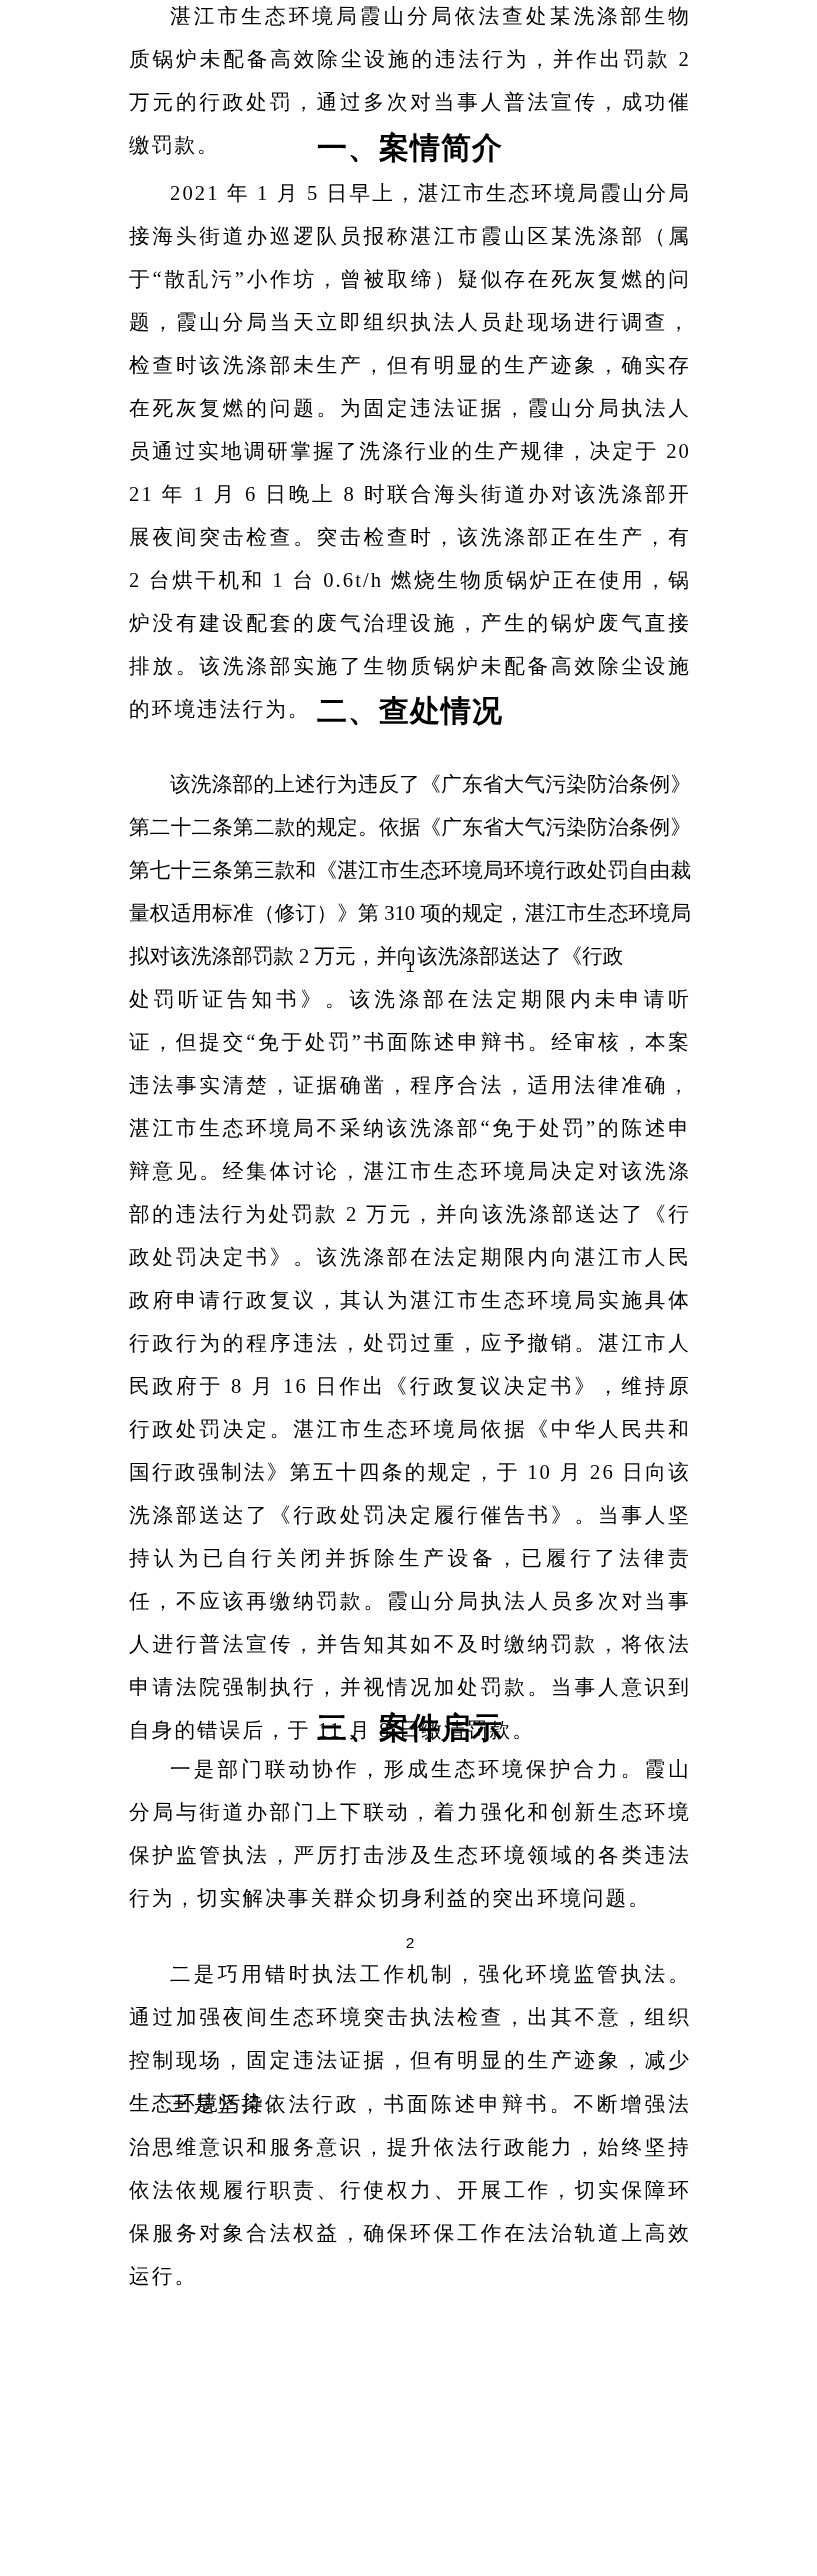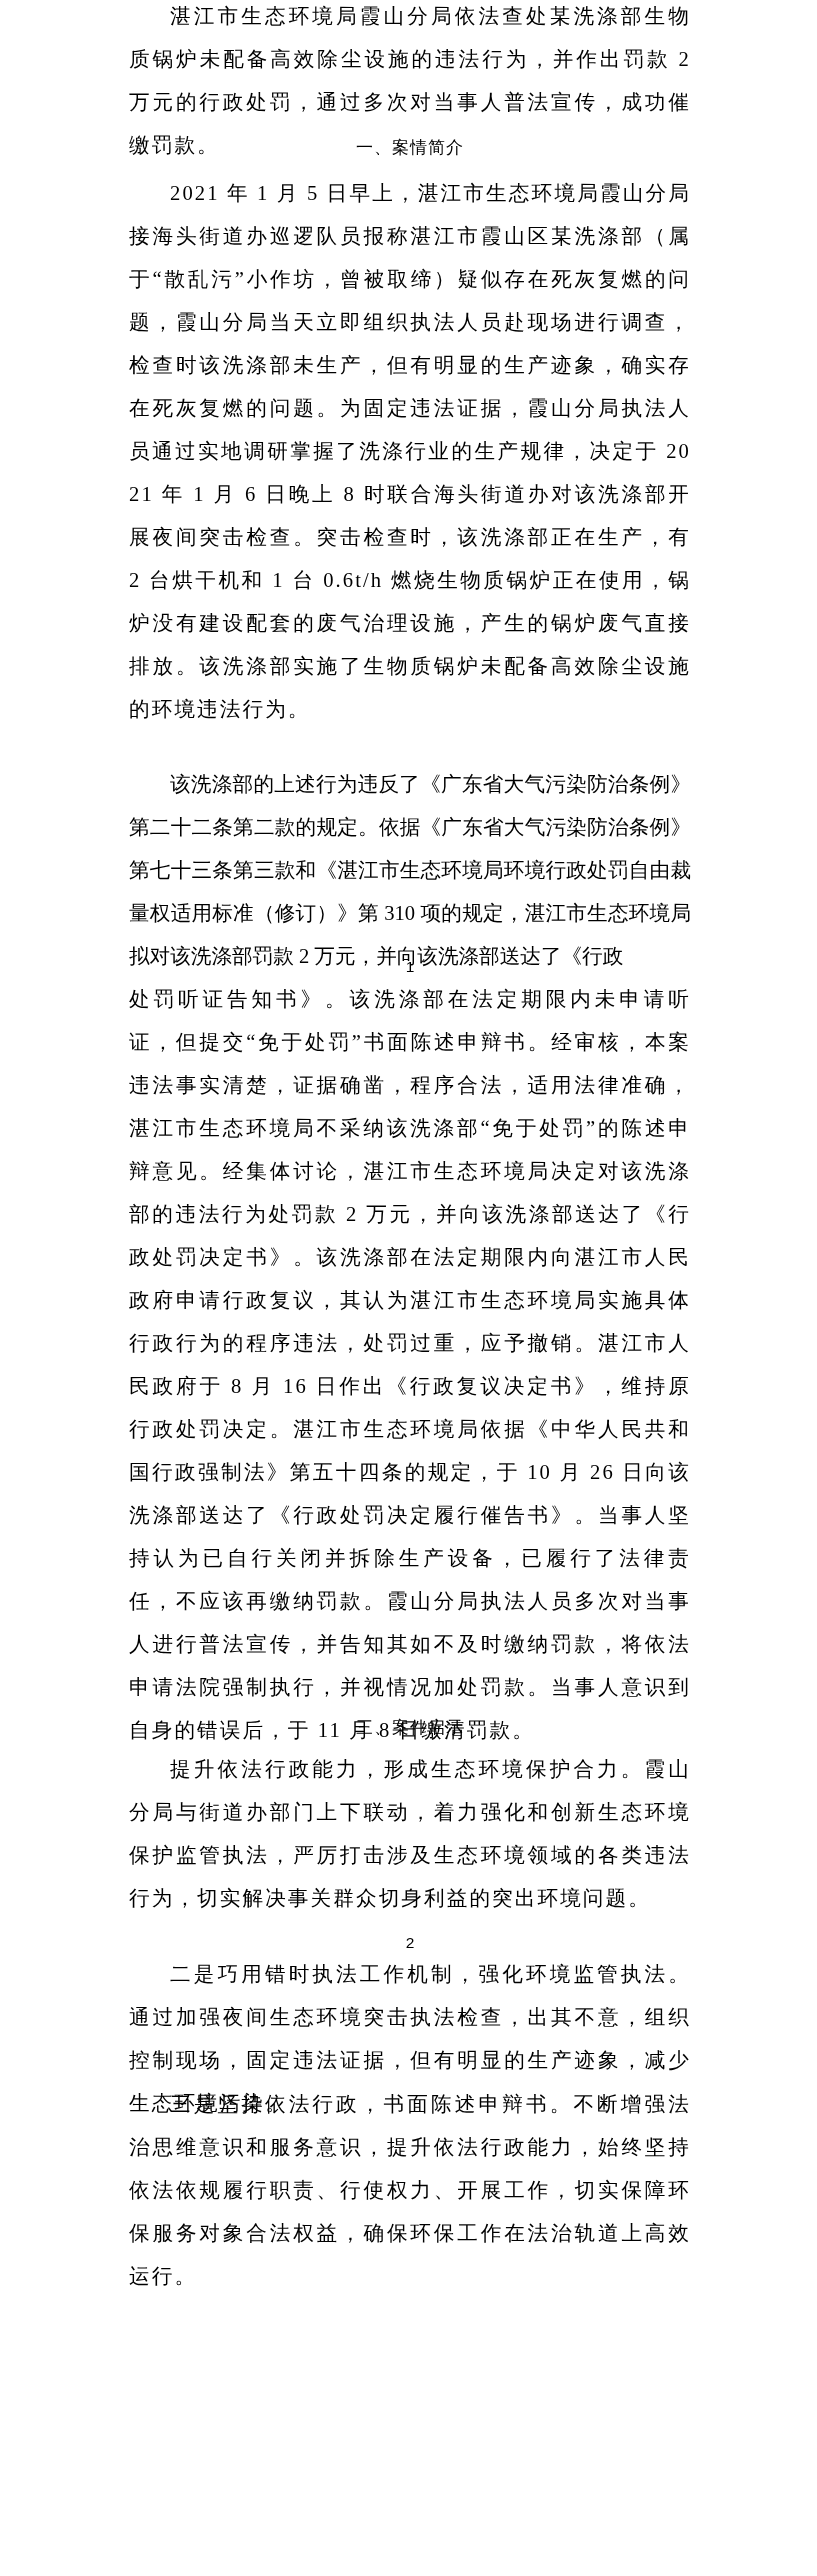--- a/index.html
+++ b/index.html
@@ -30,22 +30,22 @@
     word-break: break-all;
   }
   .para.indent {
     text-indent: 41px;
   }
   .para.tight {
     letter-spacing: 0;
   }
   .heading {
     font-family: "Liberation Sans", "DejaVu Sans", sans-serif;
-    font-weight: normal;
-    font-size: 17px;
+    font-weight: bold;
+    font-size: 30px;
     line-height: 43px;
     letter-spacing: 1px;
     text-align: center;
   }
   .page-number {
     font-family: "Liberation Sans", "DejaVu Sans", sans-serif;
     font-size: 15.5px;
     line-height: 43px;
     letter-spacing: 0;
     text-align: center;
@@ -55,30 +55,31 @@
 <body>
 
 <div id="canvas">
 
   <div class="block para indent" style="top:-4.6px">湛江市生态环境局霞山分局依法查处某洗涤部生物质锅炉未配备高效除尘设施的违法行为，并作出罚款 2 万元的行政处罚，通过多次对当事人普法宣传，成功催缴罚款。</div>
 
   <div class="block heading" style="top:126px">一、案情简介</div>
 
   <div class="block para indent" style="top:172px">2021 年 1 月 5 日早上，湛江市生态环境局霞山分局接海头街道办巡逻队员报称湛江市霞山区某洗涤部（属于“散乱污”小作坊，曾被取缔）疑似存在死灰复燃的问题，霞山分局当天立即组织执法人员赴现场进行调查，检查时该洗涤部未生产，但有明显的生产迹象，确实存在死灰复燃的问题。为固定违法证据，霞山分局执法人员通过实地调研掌握了洗涤行业的生产规律，决定于 2021 年 1 月 6 日晚上 8 时联合海头街道办对该洗涤部开展夜间突击检查。突击检查时，该洗涤部正在生产，有 2 台烘干机和 1 台 0.6t/h 燃烧生物质锅炉正在使用，锅炉没有建设配套的废气治理设施，产生的锅炉废气直接排放。该洗涤部实施了生物质锅炉未配备高效除尘设施的环境违法行为。</div>
 
+  <div class="block heading" style="top:689px">二、查处情况</div>
 
   <div class="block para indent tight" style="top:763px">该洗涤部的上述行为违反了《广东省大气污染防治条例》第二十二条第二款的规定。依据《广东省大气污染防治条例》第七十三条第三款和《湛江市生态环境局环境行政处罚自由裁量权适用标准（修订）》第 310 项的规定，湛江市生态环境局拟对该洗涤部罚款 2 万元，并向该洗涤部送达了《行政</div>
 
   <div class="block page-number" style="top:945px">1</div>
 
   <div class="block para" style="top:978px">处罚听证告知书》。该洗涤部在法定期限内未申请听证，但提交“免于处罚”书面陈述申辩书。经审核，本案违法事实清楚，证据确凿，程序合法，适用法律准确，湛江市生态环境局不采纳该洗涤部“免于处罚”的陈述申辩意见。经集体讨论，湛江市生态环境局决定对该洗涤部的违法行为处罚款 2 万元，并向该洗涤部送达了《行政处罚决定书》。该洗涤部在法定期限内向湛江市人民政府申请行政复议，其认为湛江市生态环境局实施具体行政行为的程序违法，处罚过重，应予撤销。湛江市人民政府于 8 月 16 日作出《行政复议决定书》，维持原行政处罚决定。湛江市生态环境局依据《中华人民共和国行政强制法》第五十四条的规定，于 10 月 26 日向该洗涤部送达了《行政处罚决定履行催告书》。当事人坚持认为已自行关闭并拆除生产设备，已履行了法律责任，不应该再缴纳罚款。霞山分局执法人员多次对当事人进行普法宣传，并告知其如不及时缴纳罚款，将依法申请法院强制执行，并视情况加处罚款。当事人意识到自身的错误后，于 11 月 8 日缴清罚款。</div>
 
   <div class="block heading" style="top:1706px">三、案件启示</div>
 
-  <div class="block para indent" style="top:1748px">提升依法行政能力，形成生态环境保护合力。霞山分局与街道办部门上下联动，着力强化和创新生态环境保护监管执法，严厉打击涉及生态环境领域的各类违法行为，切实解决事关群众切身利益的突出环境问题。</div>
+  <div class="block para indent" style="top:1748px">一是部门联动协作，形成生态环境保护合力。霞山分局与街道办部门上下联动，着力强化和创新生态环境保护监管执法，严厉打击涉及生态环境领域的各类违法行为，切实解决事关群众切身利益的突出环境问题。</div>
 
   <div class="block page-number" style="top:1921px">2</div>
 
   <div class="block para indent" style="top:1953px">二是巧用错时执法工作机制，强化环境监管执法。通过加强夜间生态环境突击执法检查，出其不意，组织控制现场，固定违法证据，但有明显的生产迹象，减少生态环境污染。</div>
 
   <div class="block para indent" style="top:2083px">三是坚持依法行政，书面陈述申辩书。不断增强法治思维意识和服务意识，提升依法行政能力，始终坚持依法依规履行职责、行使权力、开展工作，切实保障环保服务对象合法权益，确保环保工作在法治轨道上高效运行。</div>
 
 </div>
 
 

